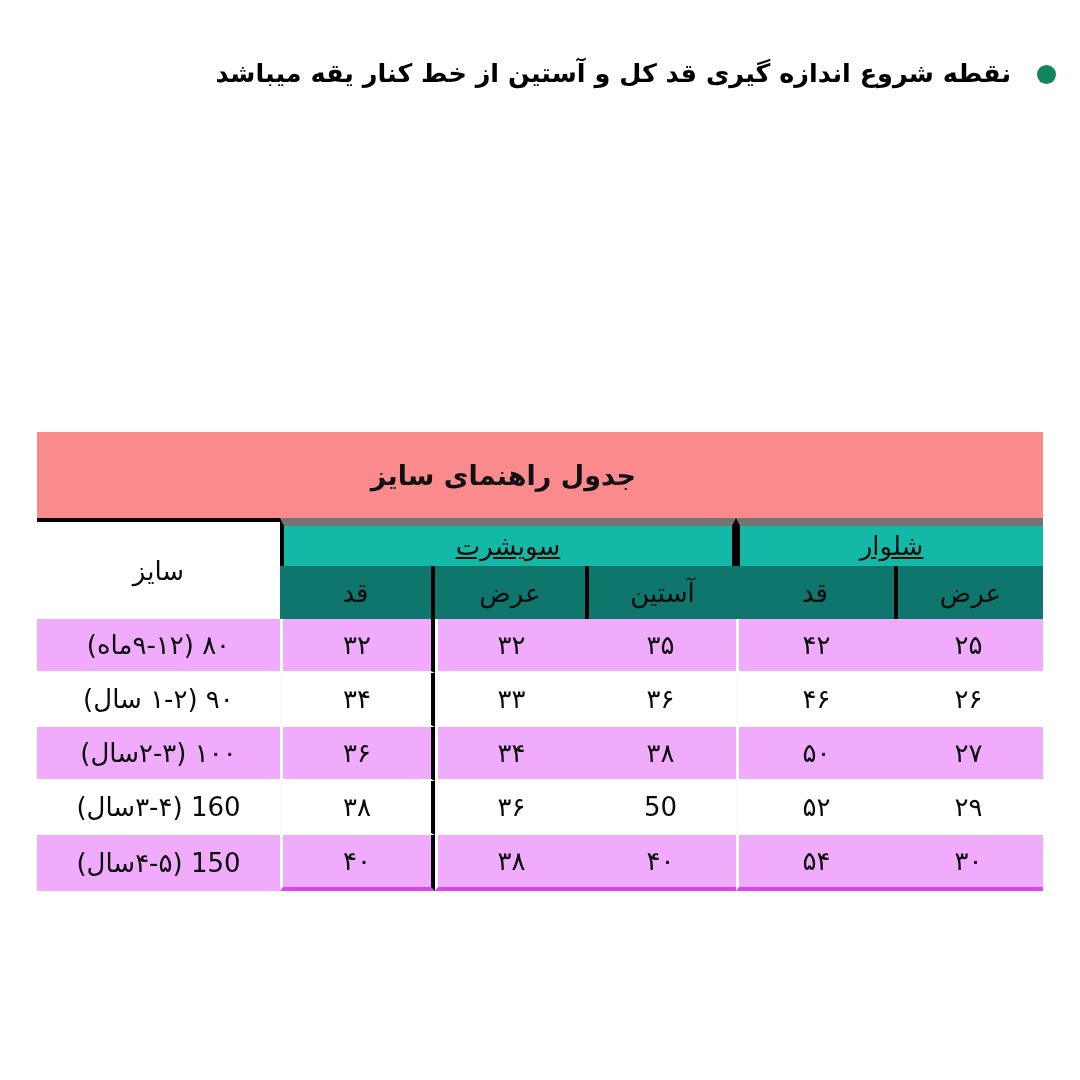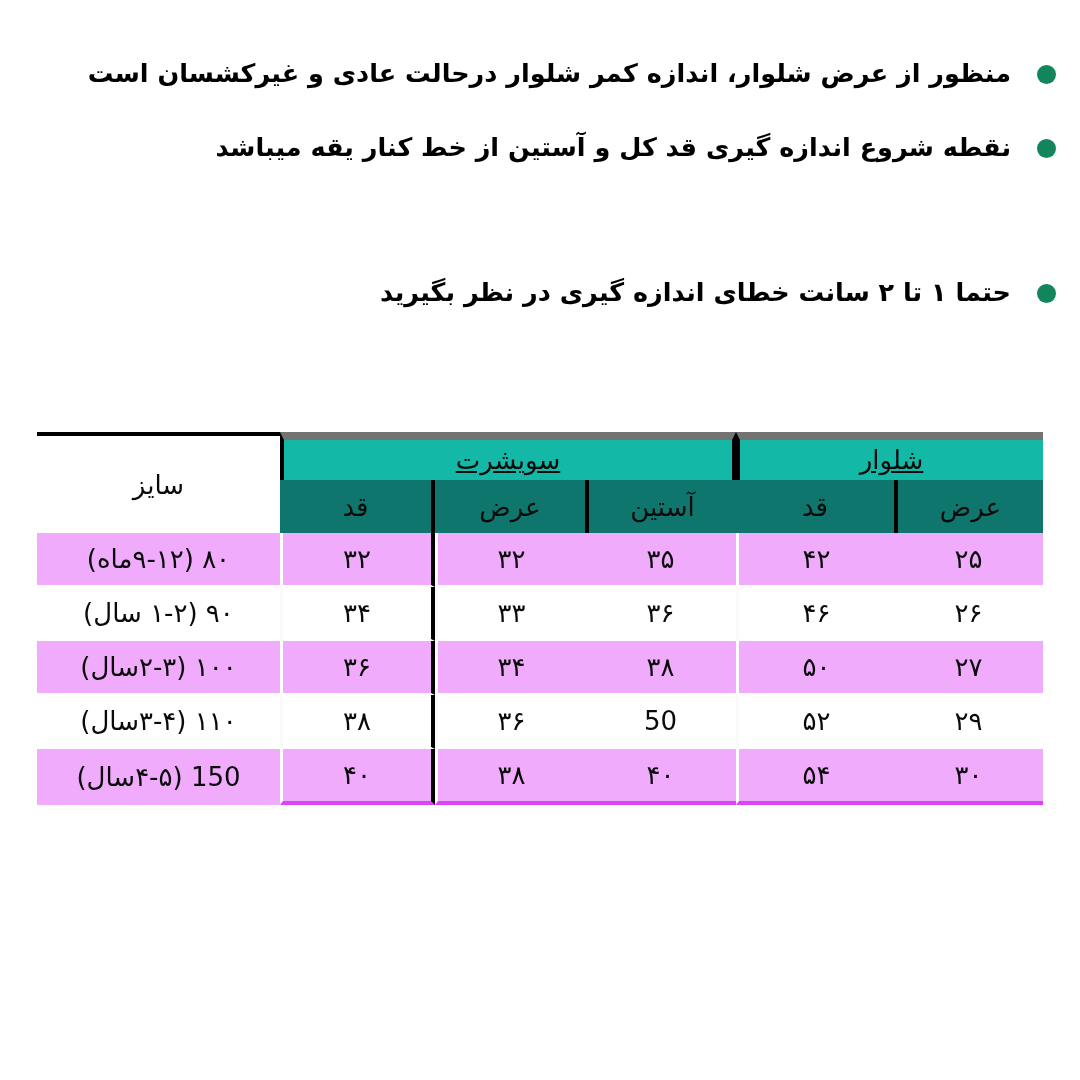--- a/index.html
+++ b/index.html
@@ -153,39 +153,34 @@
   }
 
   
   .edge-left { border-left: 4px solid #000000; }
 </style>
 </head>
 <body>
 
 <div class="notes">
 
-  <div class="note-row n0">
-    <span class="bullet"></span>
-    <span class="note-text">منظور از عرض شلوار، اندازه کمر شلوار درحالت عادی و غیرکشسان است</span>
-  </div>
 
   <div class="note-row n1">
     <span class="bullet"></span>
     <span class="note-text">نقطه شروع اندازه گیری قد کل و آستین از خط کنار یقه میباشد</span>
   </div>
 
-  <div class="note-row n2">
-    <span class="bullet"></span>
-    <span class="note-text">حتما ۱ تا ۲ سانت خطای اندازه گیری در نظر بگیرید</span>
+
+</div>
+
+<div class="table-wrap">
+
+  <div class="title-bar">
+    <span class="title-text">جدول راهنمای سایز</span>
   </div>
-
-</div>
-
-<div class="table-wrap">
-
 
   <table class="size-table">
     <colgroup>
       <col style="width:149px">
       <col style="width:158px">
       <col style="width:151px">
       <col style="width:150px">
       <col style="width:155px">
       <col style="width:243px">
     </colgroup>
@@ -233,21 +228,21 @@
         <td class="cell body-cell sep-right">۳۶</td>
         <td class="size-cell">۱۰۰ (۲-۳سال)</td>
       </tr>
 
       <tr class="data even">
         <td class="cell body-cell edge-left first-of-group">۲۹</td>
         <td class="cell body-cell">۵۲</td>
         <td class="cell body-cell sep-left first-of-group">50</td>
         <td class="cell body-cell">۳۶</td>
         <td class="cell body-cell sep-right">۳۸</td>
-        <td class="size-cell">۱۱۰ (۳-۴سال)</td>
+        <td class="size-cell">160 (۳-۴سال)</td>
       </tr>
 
       <tr class="data odd last">
         <td class="cell body-cell edge-left first-of-group">۳۰</td>
         <td class="cell body-cell">۵۴</td>
         <td class="cell body-cell sep-left first-of-group">۴۰</td>
         <td class="cell body-cell">۳۸</td>
         <td class="cell body-cell sep-right">۴۰</td>
         <td class="size-cell">150 (۴-۵سال)</td>
       </tr>

